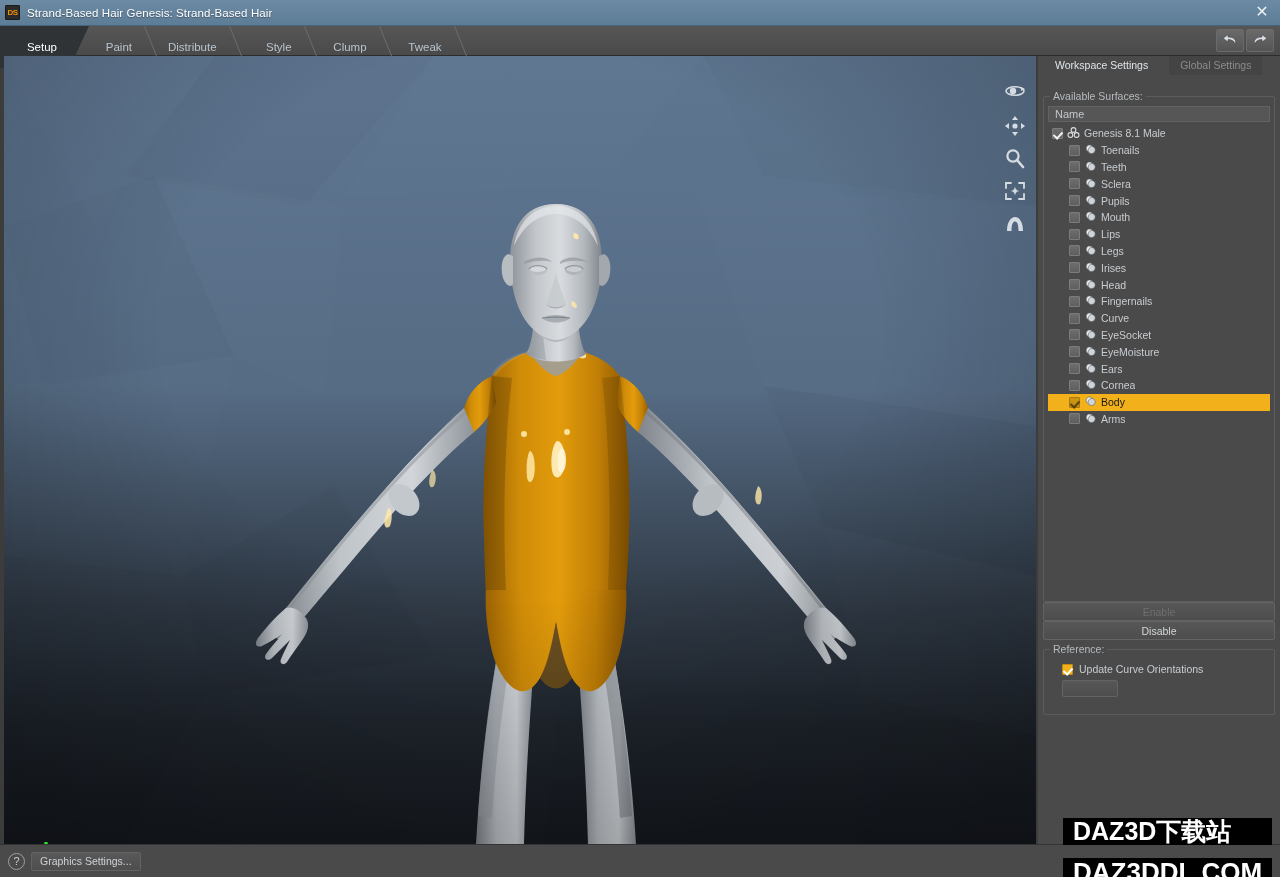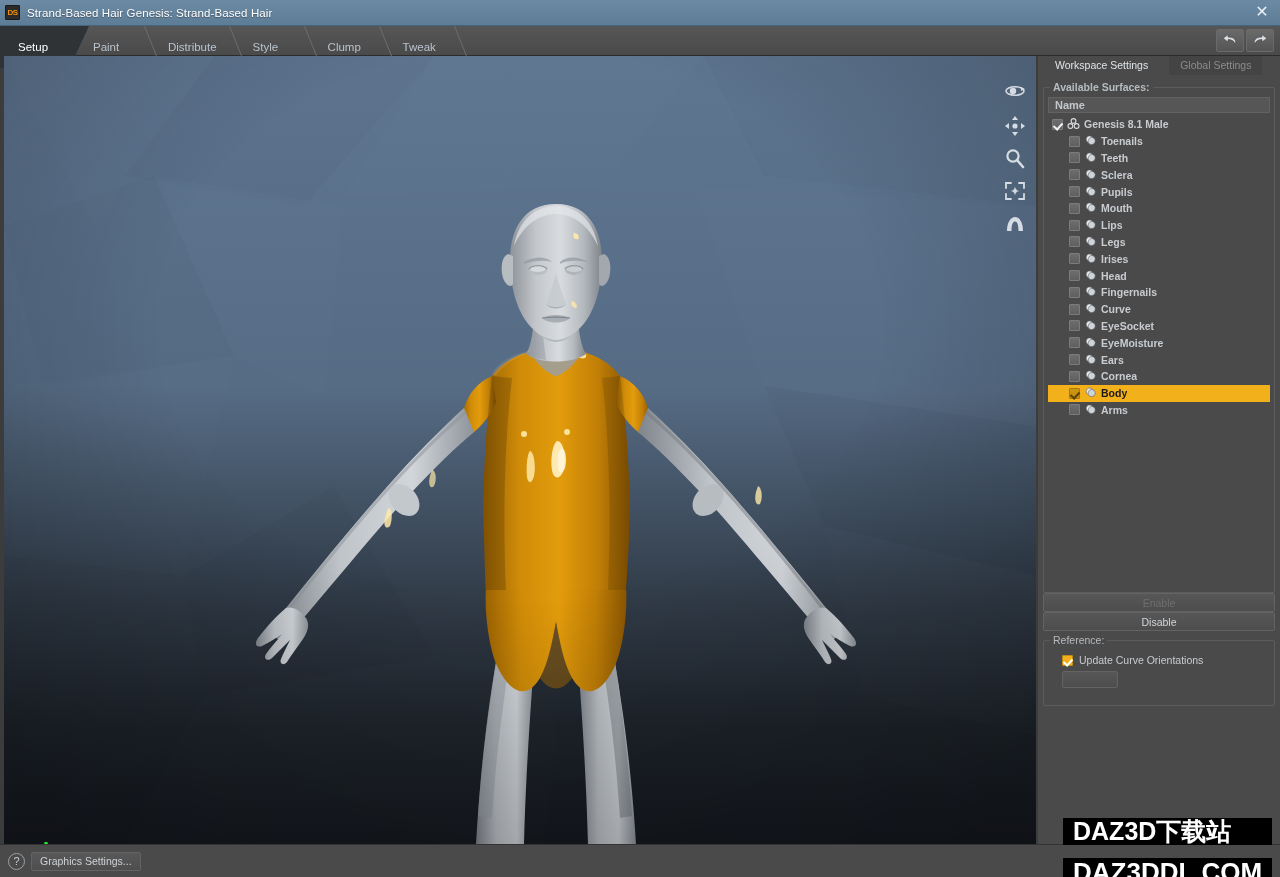--- a/index.html
+++ b/index.html
@@ -37,21 +37,21 @@
 
   
   .tabstrip {
     position: absolute; left: 0; top: 26px; width: 1280px; height: 30px;
     background: linear-gradient(#565656, #4a4a4a);
     border-bottom: 1px solid #2c2c2c;
   }
   .tabs { position: absolute; left: 0; top: 0; height: 30px; display: flex; }
   .tab {
     position: relative; height: 42px; display: flex; align-items: center;
-    justify-content: flex-start; font-size: 11.5px; color: #b9c3cc;
+    justify-content: flex-end; font-size: 11.5px; color: #b9c3cc;
     padding: 0 18px; cursor: pointer; min-width: 75px;
   }
   .tab .sep {
     position: absolute; right: -1px; top: 0; width: 14px; height: 30px;
     border-right: 1px solid #6d6d6d;
     transform: skewX(22deg); pointer-events: none;
   }
   .tab.active {
     background: #2f3336; color: #ffffff;
     box-shadow: inset 0 -2px 0 #2f3336;
@@ -99,21 +99,21 @@
   .ptab.active { color: #dfe4e8; background: #4a4a4a; border-bottom: 1px solid #4a4a4a; }
 
   .group {
     margin: 3px 5px 0 5px; position: relative;
     border: 1px solid #5c5c5c; border-radius: 2px; padding: 9px 4px 4px 4px;
   }
   .group-title {
     position: absolute; top: -7px; left: 6px; background: #4a4a4a;
     padding: 0 3px; font-size: 10.5px; color: #b6bbbf;
   }
-  .surfaces-group { height: 506px; margin-top: 12px; font-weight: bold; }
+  .surfaces-group { height: 506px; margin-top: 21px; }
 
   .col-head {
     height: 16px; background: #565656; border: 1px solid #626262;
     display: flex; align-items: center; padding-left: 6px;
     font-size: 11px; color: #c2c7cb;
   }
   .list { margin-top: 3px; height: 636px; overflow: hidden; }
   .row {
     display: flex; align-items: center; height: 16.8px;
     font-size: 10.5px; color: #c8ccd0; padding-left: 4px; cursor: pointer;

